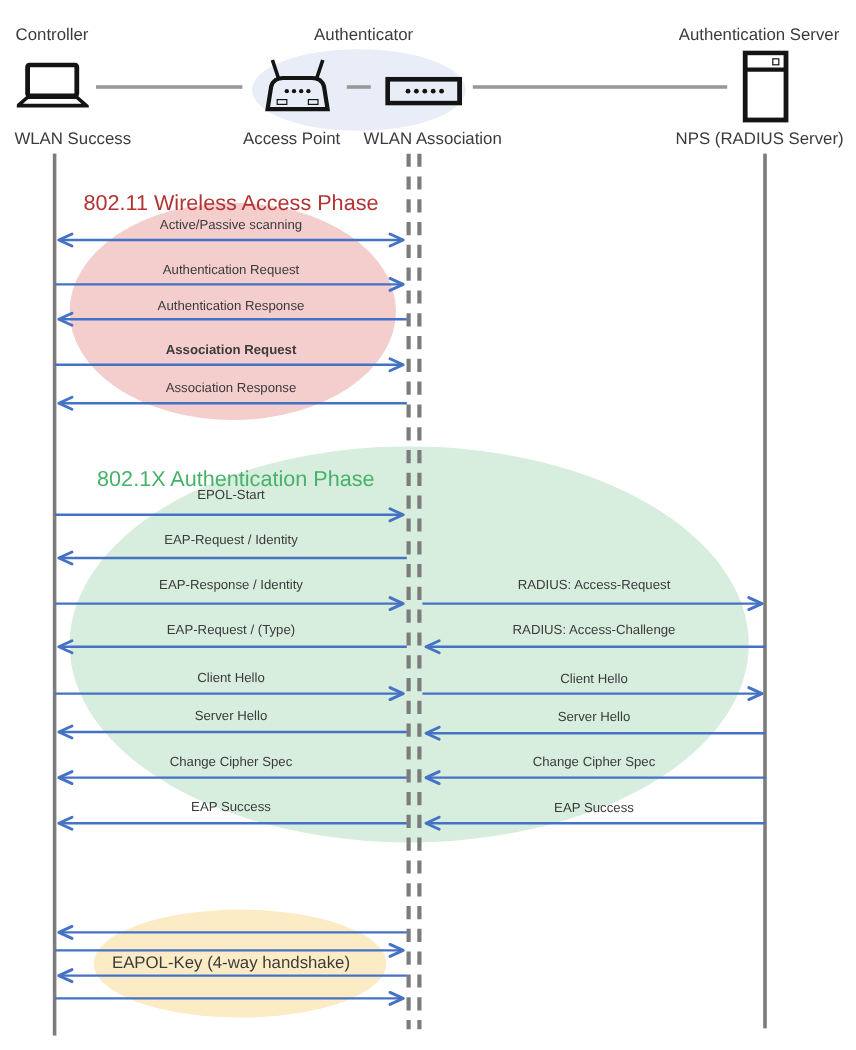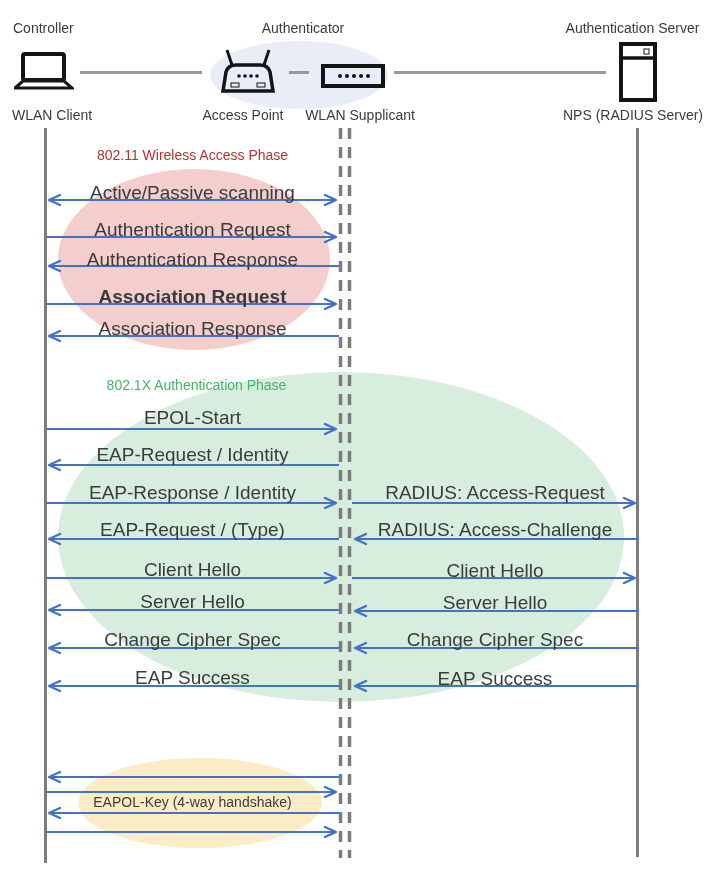--- a/index.html
+++ b/index.html
@@ -16,25 +16,25 @@
   
   .lifeline{position:absolute;width:3px;background:#7c7c7c;z-index:2;}
   .dashed-lifelines{position:absolute;z-index:2;}
   
   .connector{position:absolute;top:71px;height:3px;background:#999999;z-index:2;}
   
   .icon{position:absolute;z-index:3;}
   
   .role-label,.node-label{position:absolute;font-size:14px;color:#3b3b3b;z-index:4;white-space:nowrap;}
   .centered{text-align:center;}
-  .phase-title{position:absolute;font-size:14px;text-align:center;z-index:4;white-space:nowrap;}
+  .phase-title{position:absolute;font-size:18px;text-align:center;z-index:4;white-space:nowrap;margin-top:12px;}
   .phase-title-1{left:46px;top:147px;width:293px;color:#b43232;}
   .phase-title-2{left:50px;top:377px;width:293px;color:#47b269;}
   .phase-title-3{left:46px;top:722px;width:300px;color:#e8874f;line-height:19px;white-space:normal;}
-  .msg{position:absolute;font-size:19px;text-align:center;color:#3b3b3b;z-index:4;white-space:nowrap;}
+  .msg{position:absolute;font-size:11px;text-align:center;color:#3b3b3b;z-index:4;white-space:nowrap;}
   .col-left{left:46px;width:293px;}
   .col-right{left:352px;width:286px;}
   .msg-key{font-size:14px;}
   
   svg.arrow{position:absolute;z-index:3;overflow:visible;}
   svg.arrow line{stroke:#4472c4;stroke-width:2;}
   svg.arrow path{stroke:#4472c4;stroke-width:2.4;fill:none;stroke-linecap:round;stroke-linejoin:round;}
   
   .icon path,.icon rect,.icon line{stroke:#141414;fill:none;}
 </style>
@@ -78,23 +78,23 @@
     <circle cx="33" cy="12" r="2" fill="#141414" stroke="none"></circle>
     <circle cx="40" cy="12" r="2" fill="#141414" stroke="none"></circle>
     <circle cx="47" cy="12" r="2" fill="#141414" stroke="none"></circle>
   </svg>
   <svg class="icon" style="left:618px;top:42px;" width="40" height="62">
     <rect x="3" y="2" width="34" height="56" stroke-width="4"></rect>
     <line x1="3" y1="16" x2="37" y2="16" stroke-width="3.5"></line>
     <rect x="26" y="7" width="5" height="5" fill="#141414" stroke="none"></rect>
   </svg>
 
-  <div class="node-label" style="left:12px;top:107px;">WLAN Client</div>
+  <div class="node-label" style="left:12px;top:107px;">WLAN Success</div>
   <div class="node-label centered" style="left:193px;top:107px;width:100px;">Access Point</div>
-  <div class="node-label centered" style="left:303px;top:107px;width:114px;">WLAN Supplicant</div>
+  <div class="node-label centered" style="left:303px;top:107px;width:114px;">WLAN Association</div>
   <div class="node-label centered" style="left:563px;top:107px;width:140px;">NPS (RADIUS Server)</div>
 
   <div class="lifeline" style="left:44px;top:128px;height:735px;"></div>
   <svg class="dashed-lifelines" style="left:338px;top:128px;" width="14" height="730">
     <line x1="2.5" y1="0" x2="2.5" y2="730" stroke="#7c7c7c" stroke-width="3.5" stroke-dasharray="11,8"></line>
     <line x1="11.5" y1="0" x2="11.5" y2="730" stroke="#7c7c7c" stroke-width="3.5" stroke-dasharray="11,8"></line>
   </svg>
   <div class="lifeline" style="left:636px;top:128px;height:729px;"></div>
 
   <div class="phase-title phase-title-1">802.11 Wireless Access Phase</div>

